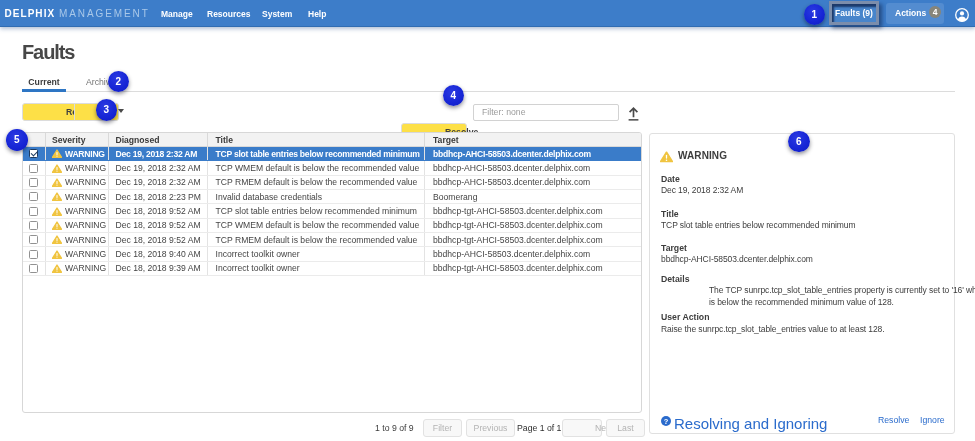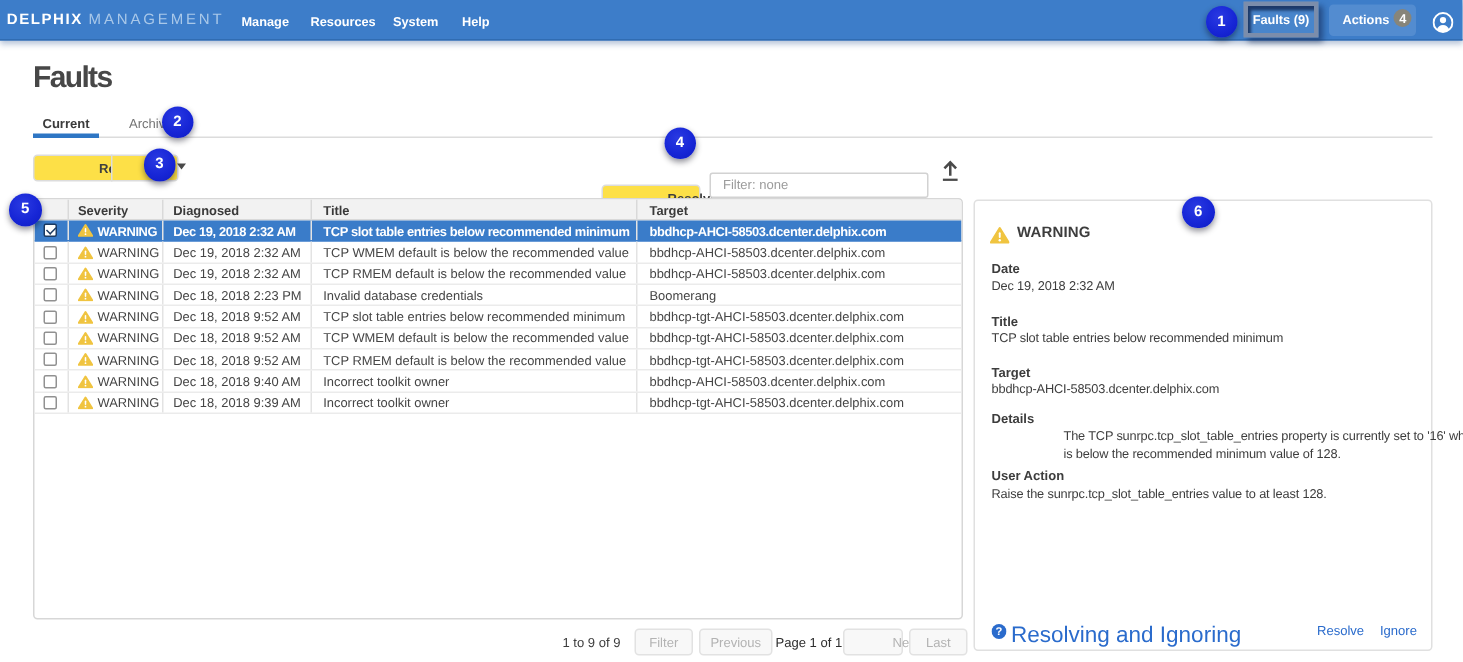--- a/index.html
+++ b/index.html
@@ -41,21 +41,21 @@
   .btn { position:absolute; height:18px; background:#fde047; border:1px solid #dcdcdc;
     border-radius:3px; font-size:8.7px; font-weight:bold; color:#3f3f3f;
     text-align:center; line-height:17px;padding-left:43px; }
   #refresh { left:22px; top:103px; width:53px; border-radius:3px 0 0 3px; }
   #refdrop { left:74px; top:103px; width:20px; border-radius:0 3px 3px 0; color:#555; }
   #refdrop .car { display:inline-block; width:0; height:0; border-left:3.5px solid transparent;
     border-right:3.5px solid transparent; border-top:4px solid #4a4a4a; vertical-align:2px; }
   #resolveall { left:401px; top:103px; width:66px;margin-top:20px; }
   #filter { position:absolute; left:473px; top:104px; width:146px; height:17px;
     border:1px solid #d2d2d2; border-radius:2px; font-size:8.7px; color:#9b9b9b;
-    line-height:15px; padding-left:8px; background:#fff;margin-top:11px; }
+    line-height:15px; padding-left:8px; background:#fff; }
 
   
   #tbl { position:absolute; left:22px; top:132px; width:620px; height:281px;
     border:1px solid #d7d7d7; border-radius:3px; background:#fff; overflow:hidden; }
   .trow { display:flex; height:14.33px; border-bottom:1px solid #ebebeb; font-size:8.6px;
     color:#454545; white-space:nowrap; }
   .trow.hd { height:14.1px; background:#f2f2f2; border-bottom:1px solid #d9d9d9;
     font-weight:bold; color:#3a3a3a; }
   .trow.sel { background:#3a7cc9; color:#fff; font-weight:bold; border-bottom:1px solid #3a7cc9; letter-spacing:-0.25px; }
   .c0 { width:22.5px; border-right:1px solid #e3e3e3; display:flex; align-items:center; justify-content:center; }

